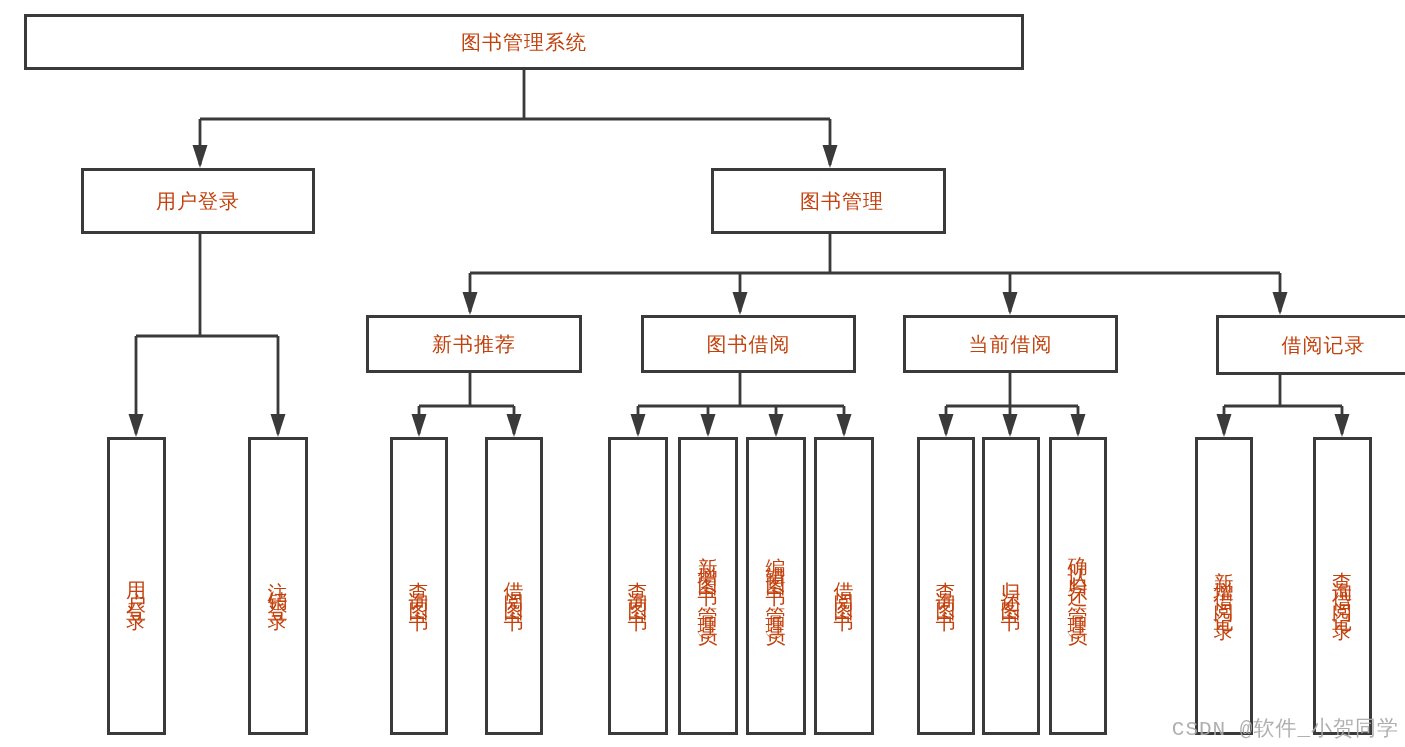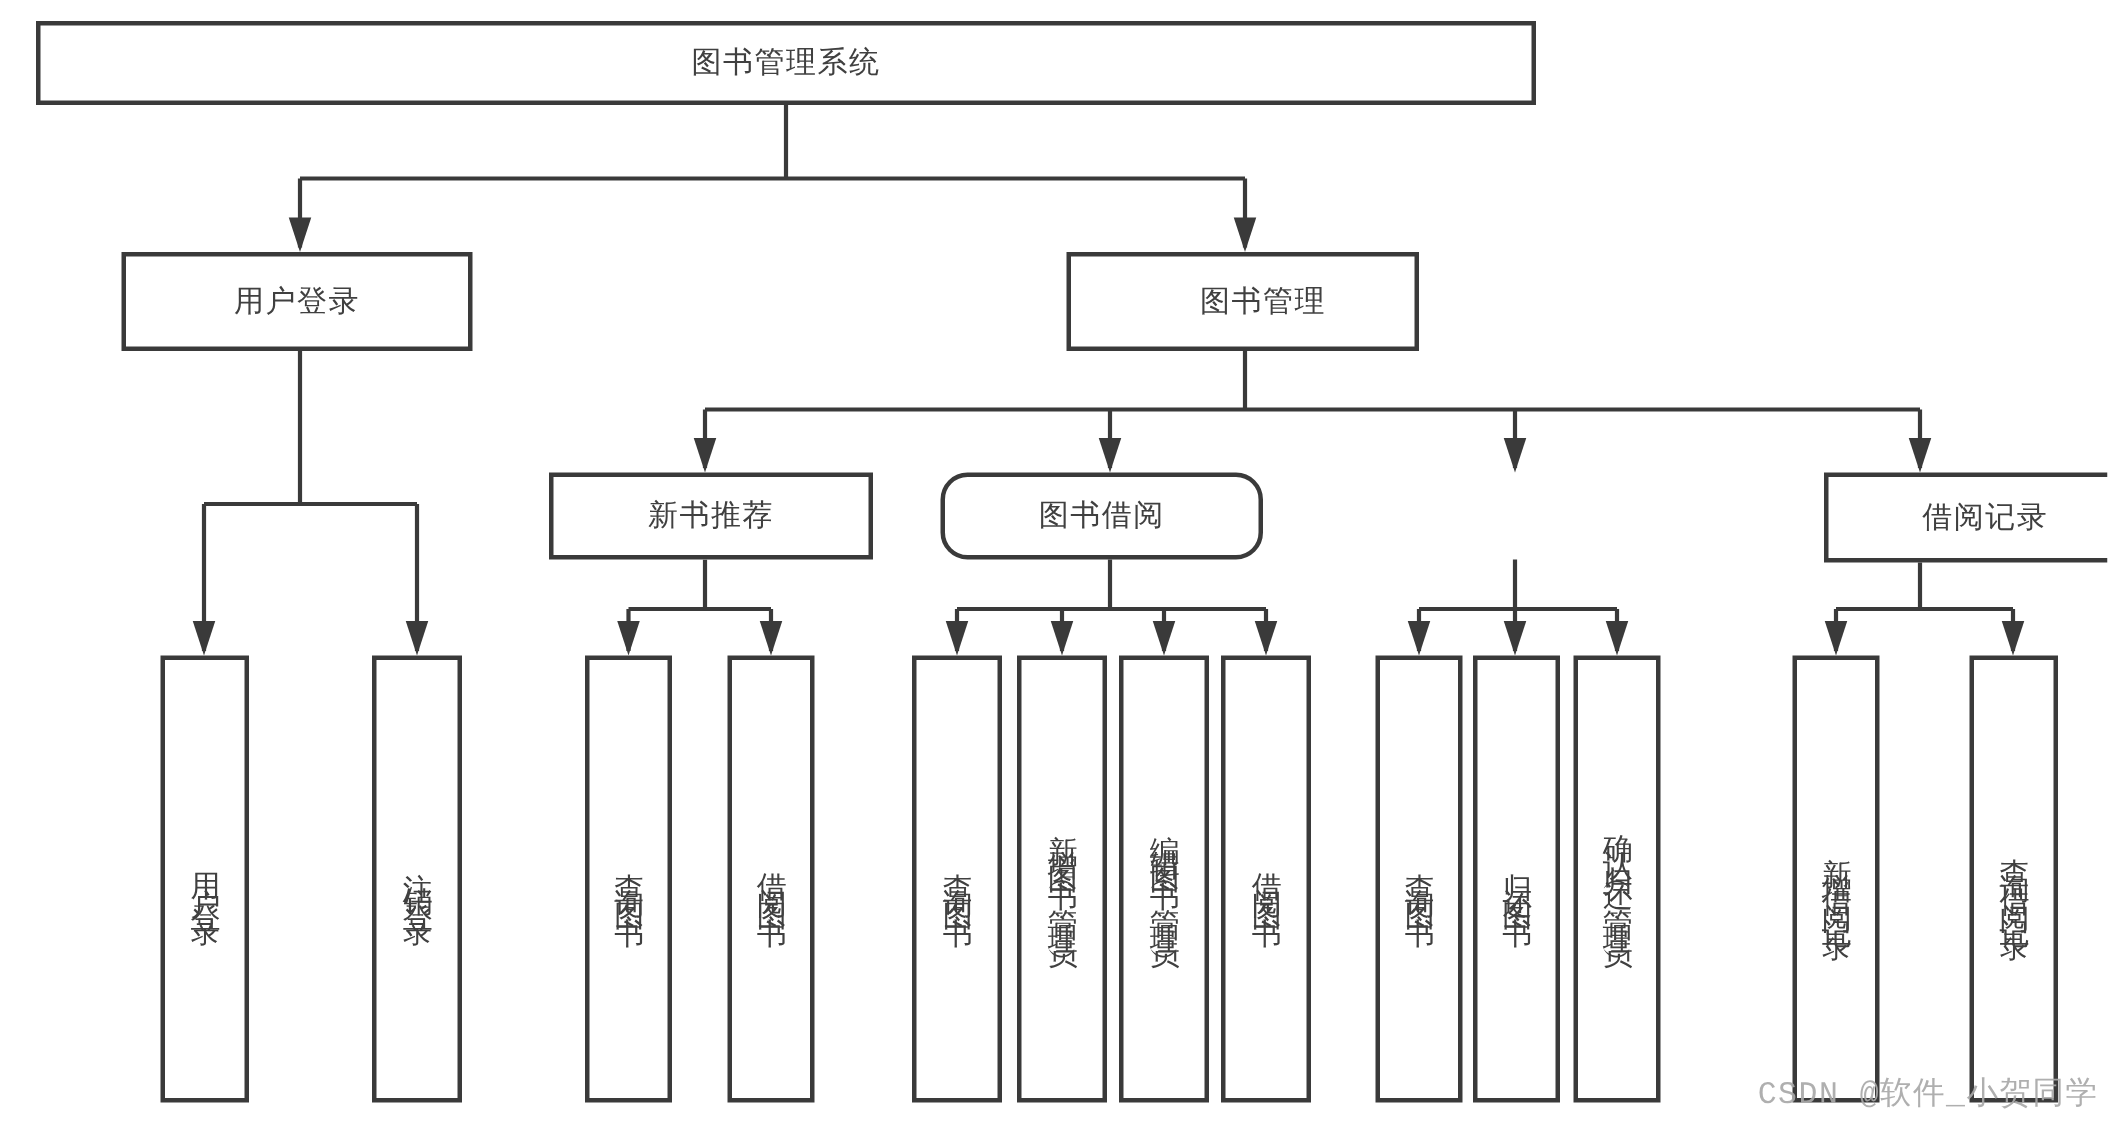--- a/index.html
+++ b/index.html
@@ -12,21 +12,21 @@
   }
   .connector-layer{position:absolute;left:0;top:0;z-index:1;}
   .node{
     position:absolute;
     box-sizing:border-box;
     border:3px solid #3a3a3a;
     background:#ffffff;
     display:flex;
     align-items:center;
     justify-content:center;
-    color:#404040;
+    color:#c2410c;
     font-size:20px;
     letter-spacing:1px;
     z-index:2;
     text-align:center;
     line-height:1.1;
   }
   .leaf{
     writing-mode:vertical-rl;
     text-orientation:mixed;
     letter-spacing:10px;
@@ -92,22 +92,25 @@
   <div class="node" style="left:81px;top:168px;width:234px;height:66px;">
     <span>用户登录</span>
   </div>
   <div class="node" style="left:711px;top:168px;width:235px;height:66px;padding-left:27px;">
     <span>图书管理</span>
   </div>
 
   <div class="node" style="left:366px;top:315px;width:216px;height:58px;">
     <span>新书推荐</span>
   </div>
-  <div class="node" style="left:627px;top:315px;width:215px;height:58px;border-radius:18px;">
+  <div class="node" style="left:641px;top:315px;width:215px;height:58px;">
     <span>图书借阅</span>
+  </div>
+  <div class="node" style="left:903px;top:315px;width:215px;height:58px;">
+    <span>当前借阅</span>
   </div>
   <div class="node" style="left:1216px;top:315px;width:215px;height:60px;">
     <span>借阅记录</span>
   </div>
 
   <div class="node leaf" style="left:107px;top:437px;width:59px;height:298px;">
     <span>用户登录</span>
   </div>
   <div class="node leaf" style="left:248px;top:437px;width:60px;height:298px;">
     <span>注销登录</span>

